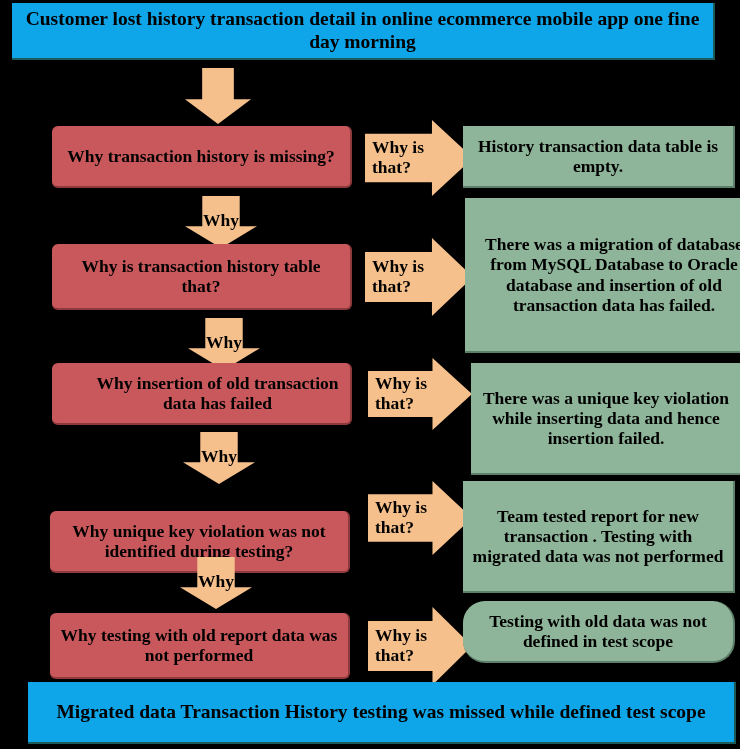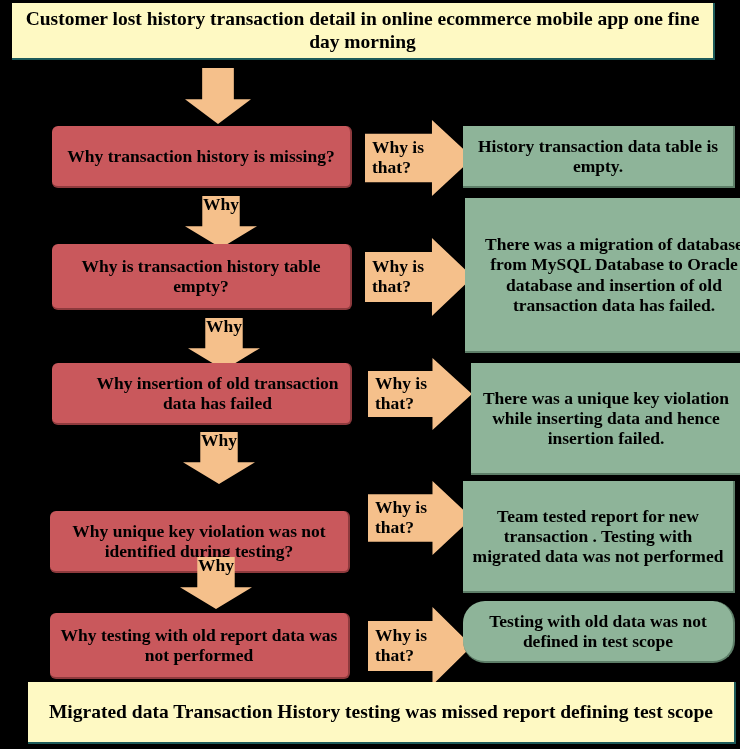--- a/index.html
+++ b/index.html
@@ -13,21 +13,21 @@
     width: 740px;
     height: 749px;
     background: #000000;
     overflow: hidden;
     font-family: "Liberation Serif", "DejaVu Serif", serif;
   }
 
   
   .banner {
     position: absolute;
-    background: #fef9c3;
+    background: #0ea5e9;
     color: #000000;
     font-weight: bold;
     text-align: center;
     display: flex;
     align-items: center;
     justify-content: center;
     box-sizing: border-box;
     padding: 2px 10px;
     line-height: 1.14;
     border-right: 2px solid #1d5b5a;
@@ -108,21 +108,21 @@
     position: absolute;
     background: #F5C08B;
     color: #000000;
     font-weight: bold;
     font-size: 17.5px;
     line-height: 1;
     display: flex;
     align-items: flex-start;
     justify-content: center;
     box-sizing: border-box;
-    padding-top: 0;
+    padding-top: 16px;
     -webkit-clip-path: polygon(24% 0%, 76% 0%, 76% 58%, 100% 58%, 50% 100%, 0% 58%, 24% 58%);
     clip-path: polygon(24% 0%, 76% 0%, 76% 58%, 100% 58%, 50% 100%, 0% 58%, 24% 58%);
   }
   .darrow.no-label {
     -webkit-clip-path: polygon(26% 0%, 74% 0%, 74% 56%, 100% 56%, 50% 100%, 0% 56%, 26% 56%);
     clip-path: polygon(26% 0%, 74% 0%, 74% 56%, 100% 56%, 50% 100%, 0% 56%, 26% 56%);
   }
 </style>
 </head>
 <body>
@@ -134,21 +134,21 @@
   <div class="darrow no-label" style="left:185px; top:68px; width:66px; height:56px;"></div>
 
   <div class="qbox" style="left:52px; top:126px; width:300px; height:62px;">Why transaction history is missing?</div>
 
   <div class="rarrow" style="left:365px; top:120px; width:108px; height:76px;">Why is that?</div>
 
   <div class="abox" style="left:463px; top:126px; width:272px; height:62px;">History transaction data table is empty.</div>
 
   <div class="darrow" style="left:185px; top:196px; width:72px; height:52px;">Why</div>
 
-  <div class="qbox" style="left:52px; top:244px; width:300px; height:66px;">Why is transaction history table empty?</div>
+  <div class="qbox" style="left:52px; top:244px; width:300px; height:66px;">Why is transaction history table that?</div>
 
   <div class="rarrow" style="left:365px; top:238px; width:108px; height:78px;">Why is that?</div>
 
   <div class="abox" style="left:465px; top:198px; width:300px; height:155px;">There was a migration of database from MySQL Database to Oracle database and insertion of old transaction data has failed.</div>
 
   <div class="darrow" style="left:188px; top:318px; width:72px; height:52px;">Why</div>
 
   <div class="qbox" style="left:52px; top:363px; width:300px; height:62px;padding-left:41px;">Why insertion of old transaction data has failed</div>
 
   <div class="rarrow" style="left:368px; top:358px; width:104px; height:72px;">Why is that?</div>
@@ -164,15 +164,15 @@
   <div class="abox" style="left:463px; top:481px; width:272px; height:112px;">Team tested report for new transaction . Testing with migrated data was not performed</div>
 
   <div class="darrow" style="left:180px; top:557px; width:72px; height:52px;">Why</div>
 
   <div class="qbox" style="left:50px; top:613px; width:300px; height:66px;">Why testing with old report data was not performed</div>
 
   <div class="rarrow" style="left:368px; top:607px; width:104px; height:78px;">Why is that?</div>
 
   <div class="abox" style="left:463px; top:601px; width:272px; height:62px;border-radius:22px;">Testing with old data was not defined in test scope</div>
 
-  <div class="banner" id="banner-bottom">Migrated data Transaction History testing was missed report defining test scope</div>
+  <div class="banner" id="banner-bottom">Migrated data Transaction History testing was missed while defined test scope</div>
 
 </div>
 
 </body></html>

